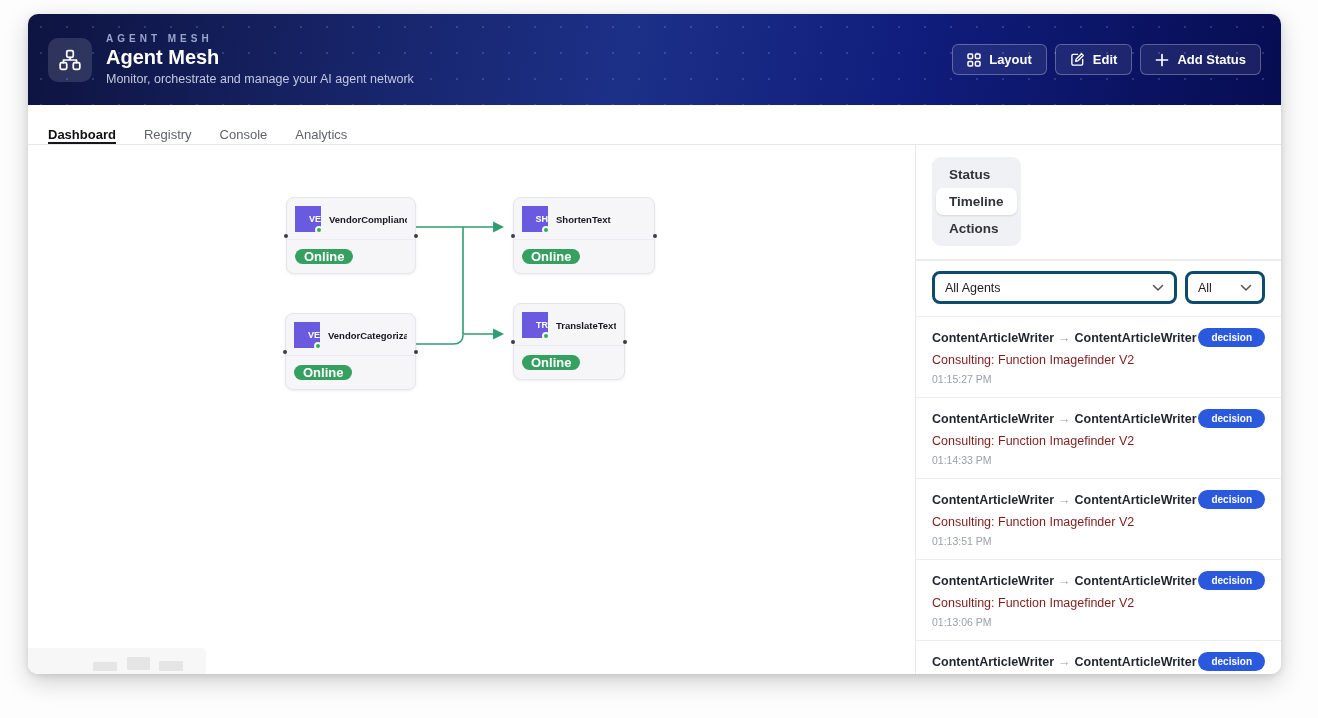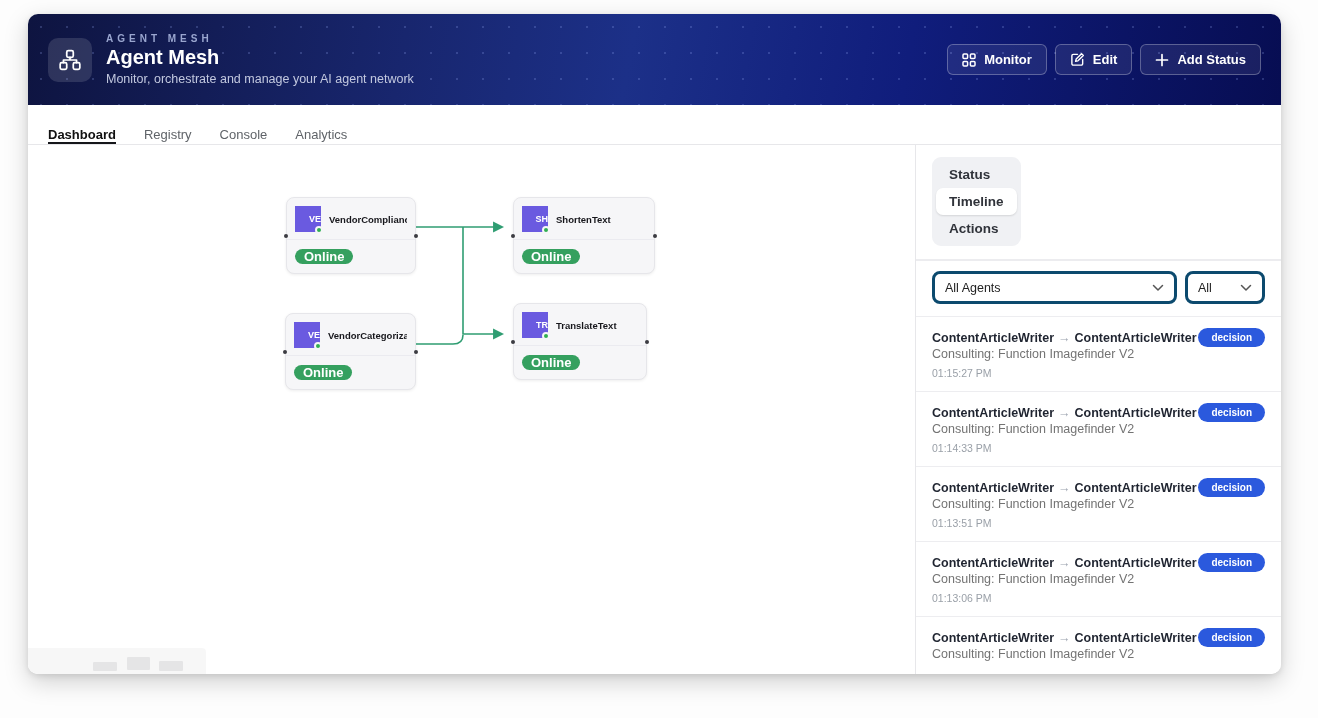--- a/index.html
+++ b/index.html
@@ -89,21 +89,21 @@
   .select.wide{ flex:1; }
   .select.narrow{ width:80px; }
 
   .feed{ flex:1; overflow:hidden; }
   .feed-item{ padding:11px 16px 12px; border-top:1px solid #ededf0; cursor:pointer; }
   .fi-row1{ display:flex; align-items:center; justify-content:space-between; }
   .fi-names{ font-size:12.5px; font-weight:700; color:#1f2430; }
   .fi-arrow{ color:#9ca3af; font-weight:400; padding:0 4px; }
   .fi-badge{ background:#2b59dd; color:#fff; font-size:10px; font-weight:700;
     padding:4px 13px; border-radius:999px; }
-  .fi-detail{ font-size:12.5px; color:#737373; }
+  .fi-detail{ font-size:12.5px; color:#7f1d1d; margin-top:6px; }
   .fi-time{ font-size:10.5px; color:#9aa0a8; margin-top:6px; }
 </style>
 </head>
 <body>
 
 <div class="app-card">
 
   <div class="header">
     <div class="header-left">
       <div class="logo-box">
@@ -125,21 +125,21 @@
     <div class="header-actions">
       <div class="hbtn">
         <svg width="14" height="14" viewBox="0 0 14 14">
           <g fill="none" stroke="#fff" stroke-width="1.5">
             <rect x="1" y="1" width="4.6" height="4.6" rx="1"></rect>
             <rect x="8.4" y="1" width="4.6" height="4.6" rx="1"></rect>
             <rect x="1" y="8.4" width="4.6" height="4.6" rx="1"></rect>
             <rect x="8.4" y="8.4" width="4.6" height="4.6" rx="1"></rect>
           </g>
         </svg>
-        <span>Monitor</span>
+        <span>Layout</span>
       </div>
       <div class="hbtn">
         <svg width="15" height="15" viewBox="0 0 16 16">
           <g fill="none" stroke="#fff" stroke-width="1.5" stroke-linecap="round" stroke-linejoin="round">
             <path d="M8 2.5 H3.5 A1.5 1.5 0 0 0 2 4 V12.5 A1.5 1.5 0 0 0 3.5 14 H12 A1.5 1.5 0 0 0 13.5 12.5 V8"></path>
             <path d="M12.3 1.8 L14.2 3.7 L8.5 9.4 L6 10 L6.6 7.5 Z"></path>
           </g>
         </svg>
         <span>Edit</span>
       </div>
@@ -215,21 +215,21 @@
             <span>VE</span>
             <span class="status-dot"></span>
           </div>
           <div class="node-label">VendorCategorization...</div>
         </div>
         <div class="node-bottom">
           <span class="online-pill">Online</span>
         </div>
       </div>
 
-      <div class="node" style="left:485px; top:158px; width:134px;">
+      <div class="node" style="left:485px; top:158px; width:112px;">
         <span class="handle left"></span>
         <span class="handle right"></span>
         <div class="node-top">
           <div class="avatar">
             <span>TR</span>
             <span class="status-dot"></span>
           </div>
           <div class="node-label">TranslateText</div>
         </div>
         <div class="node-bottom">

